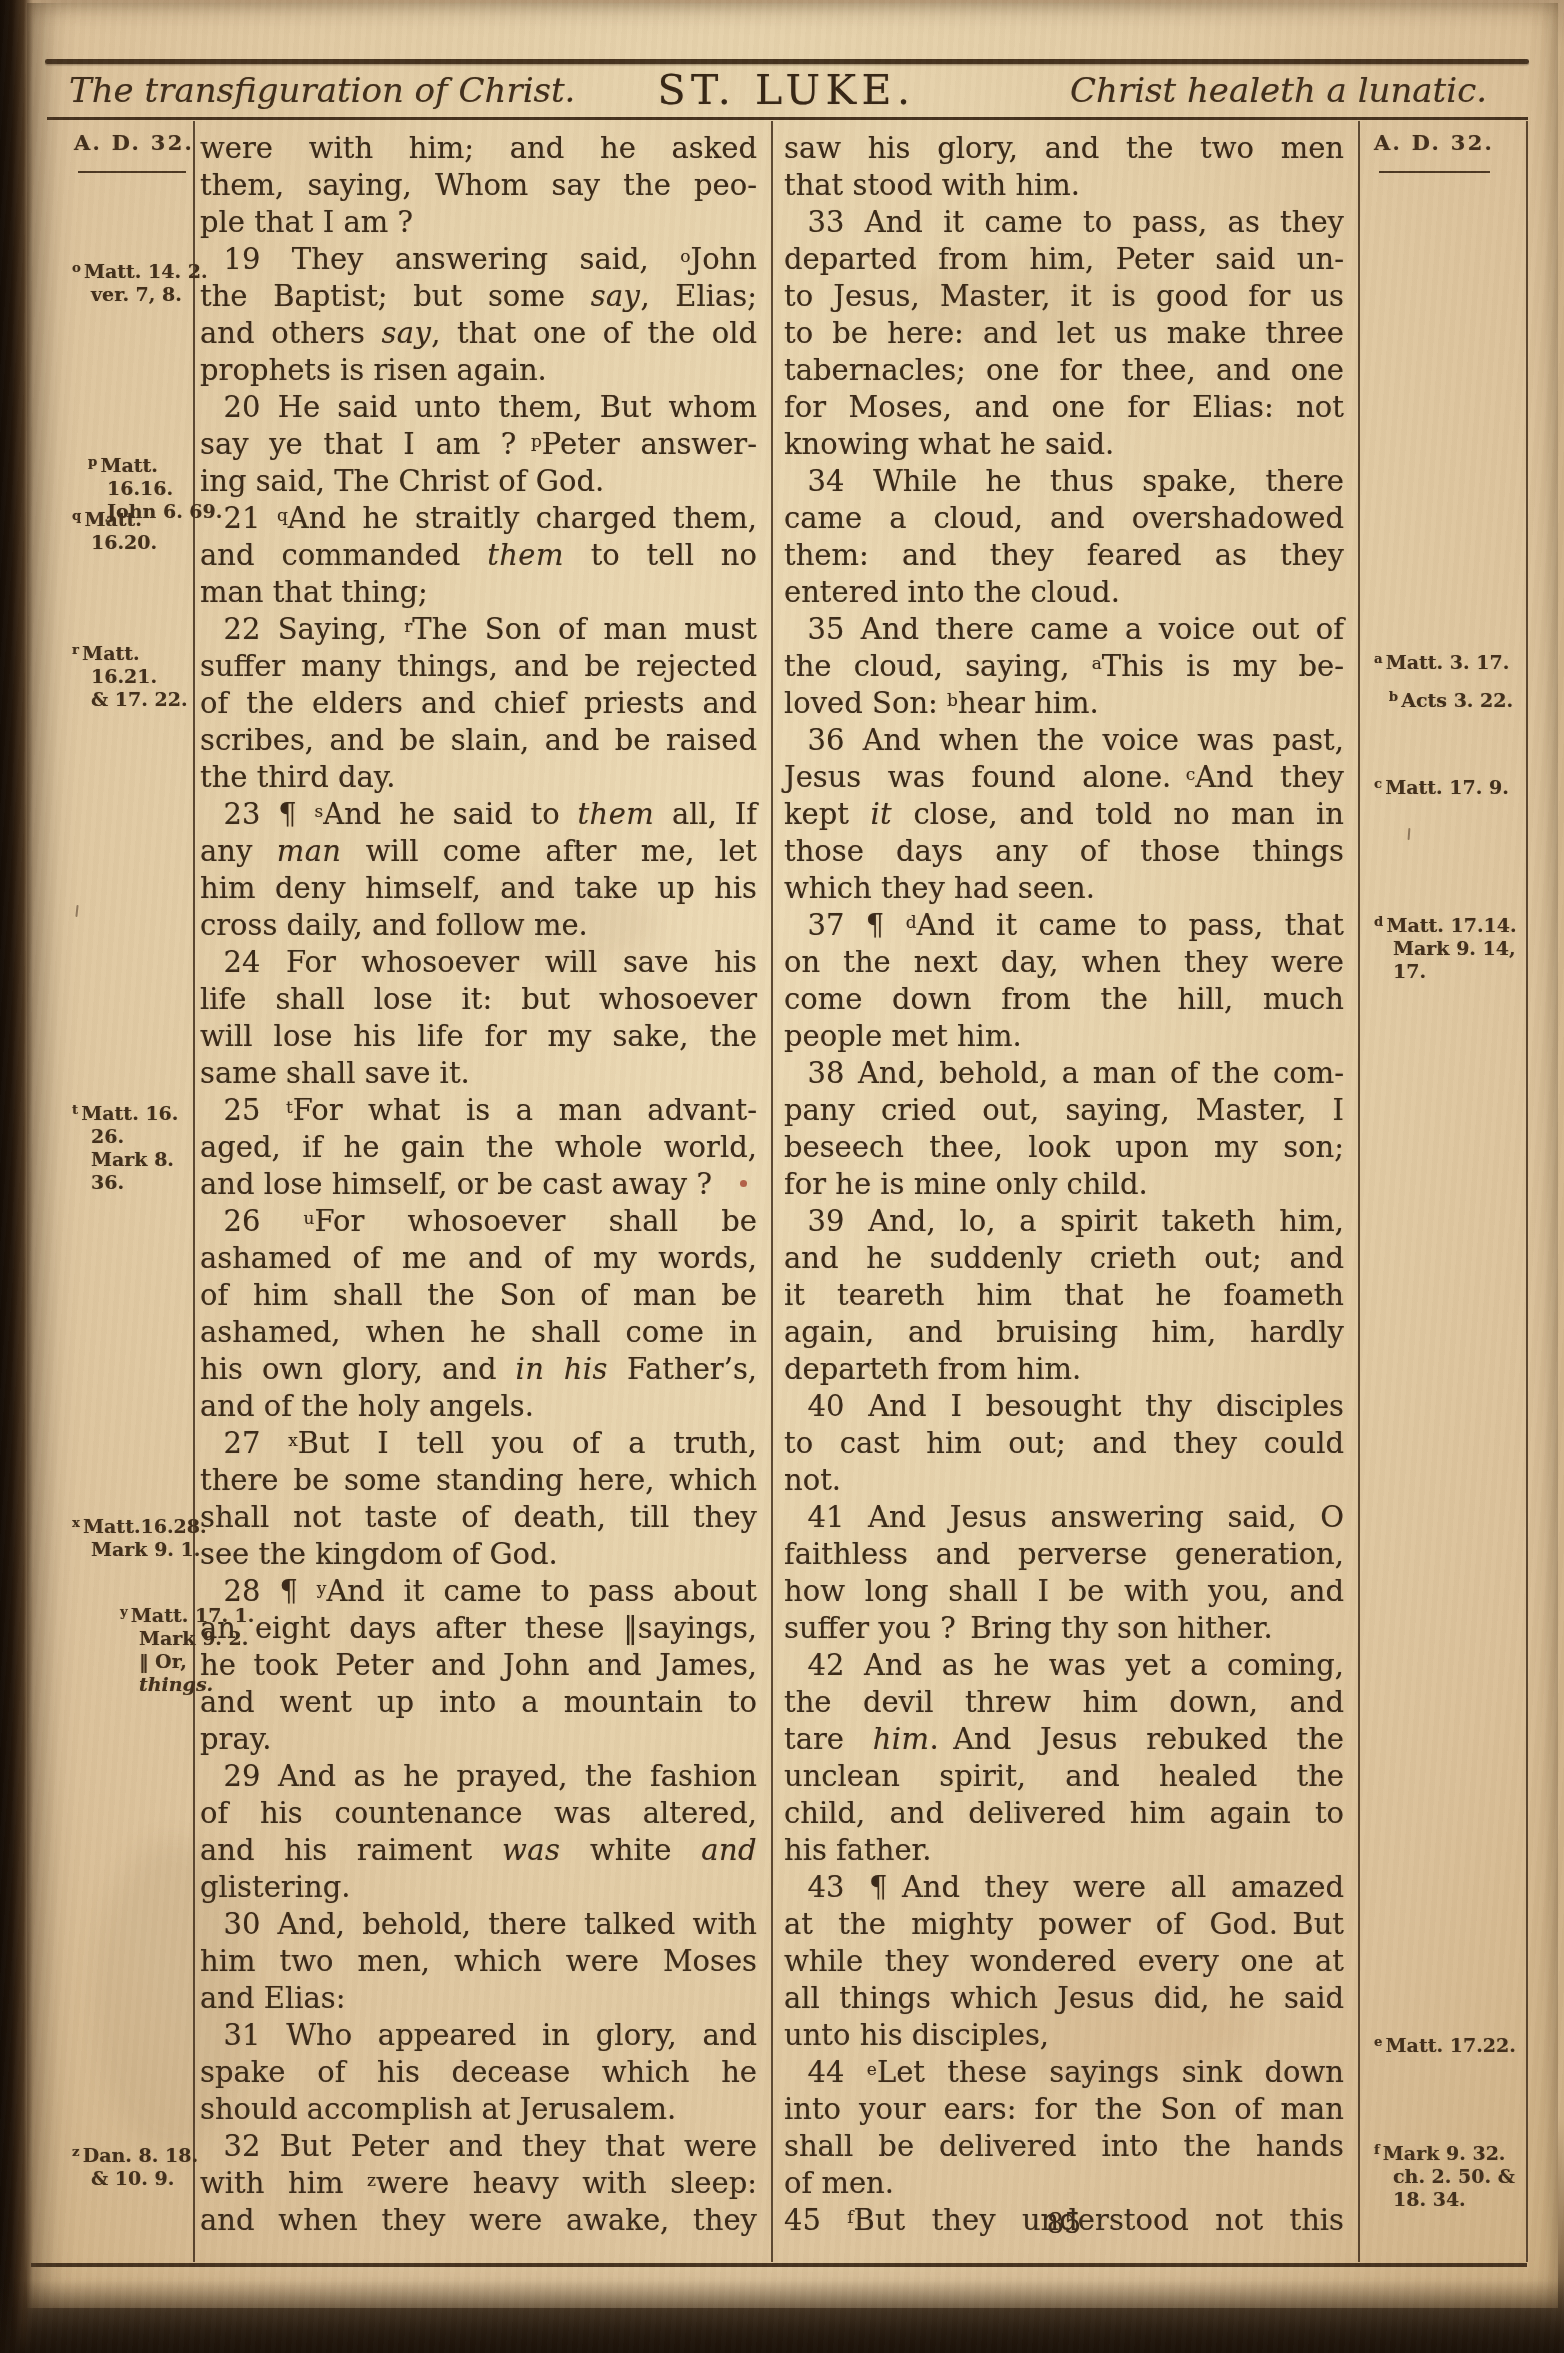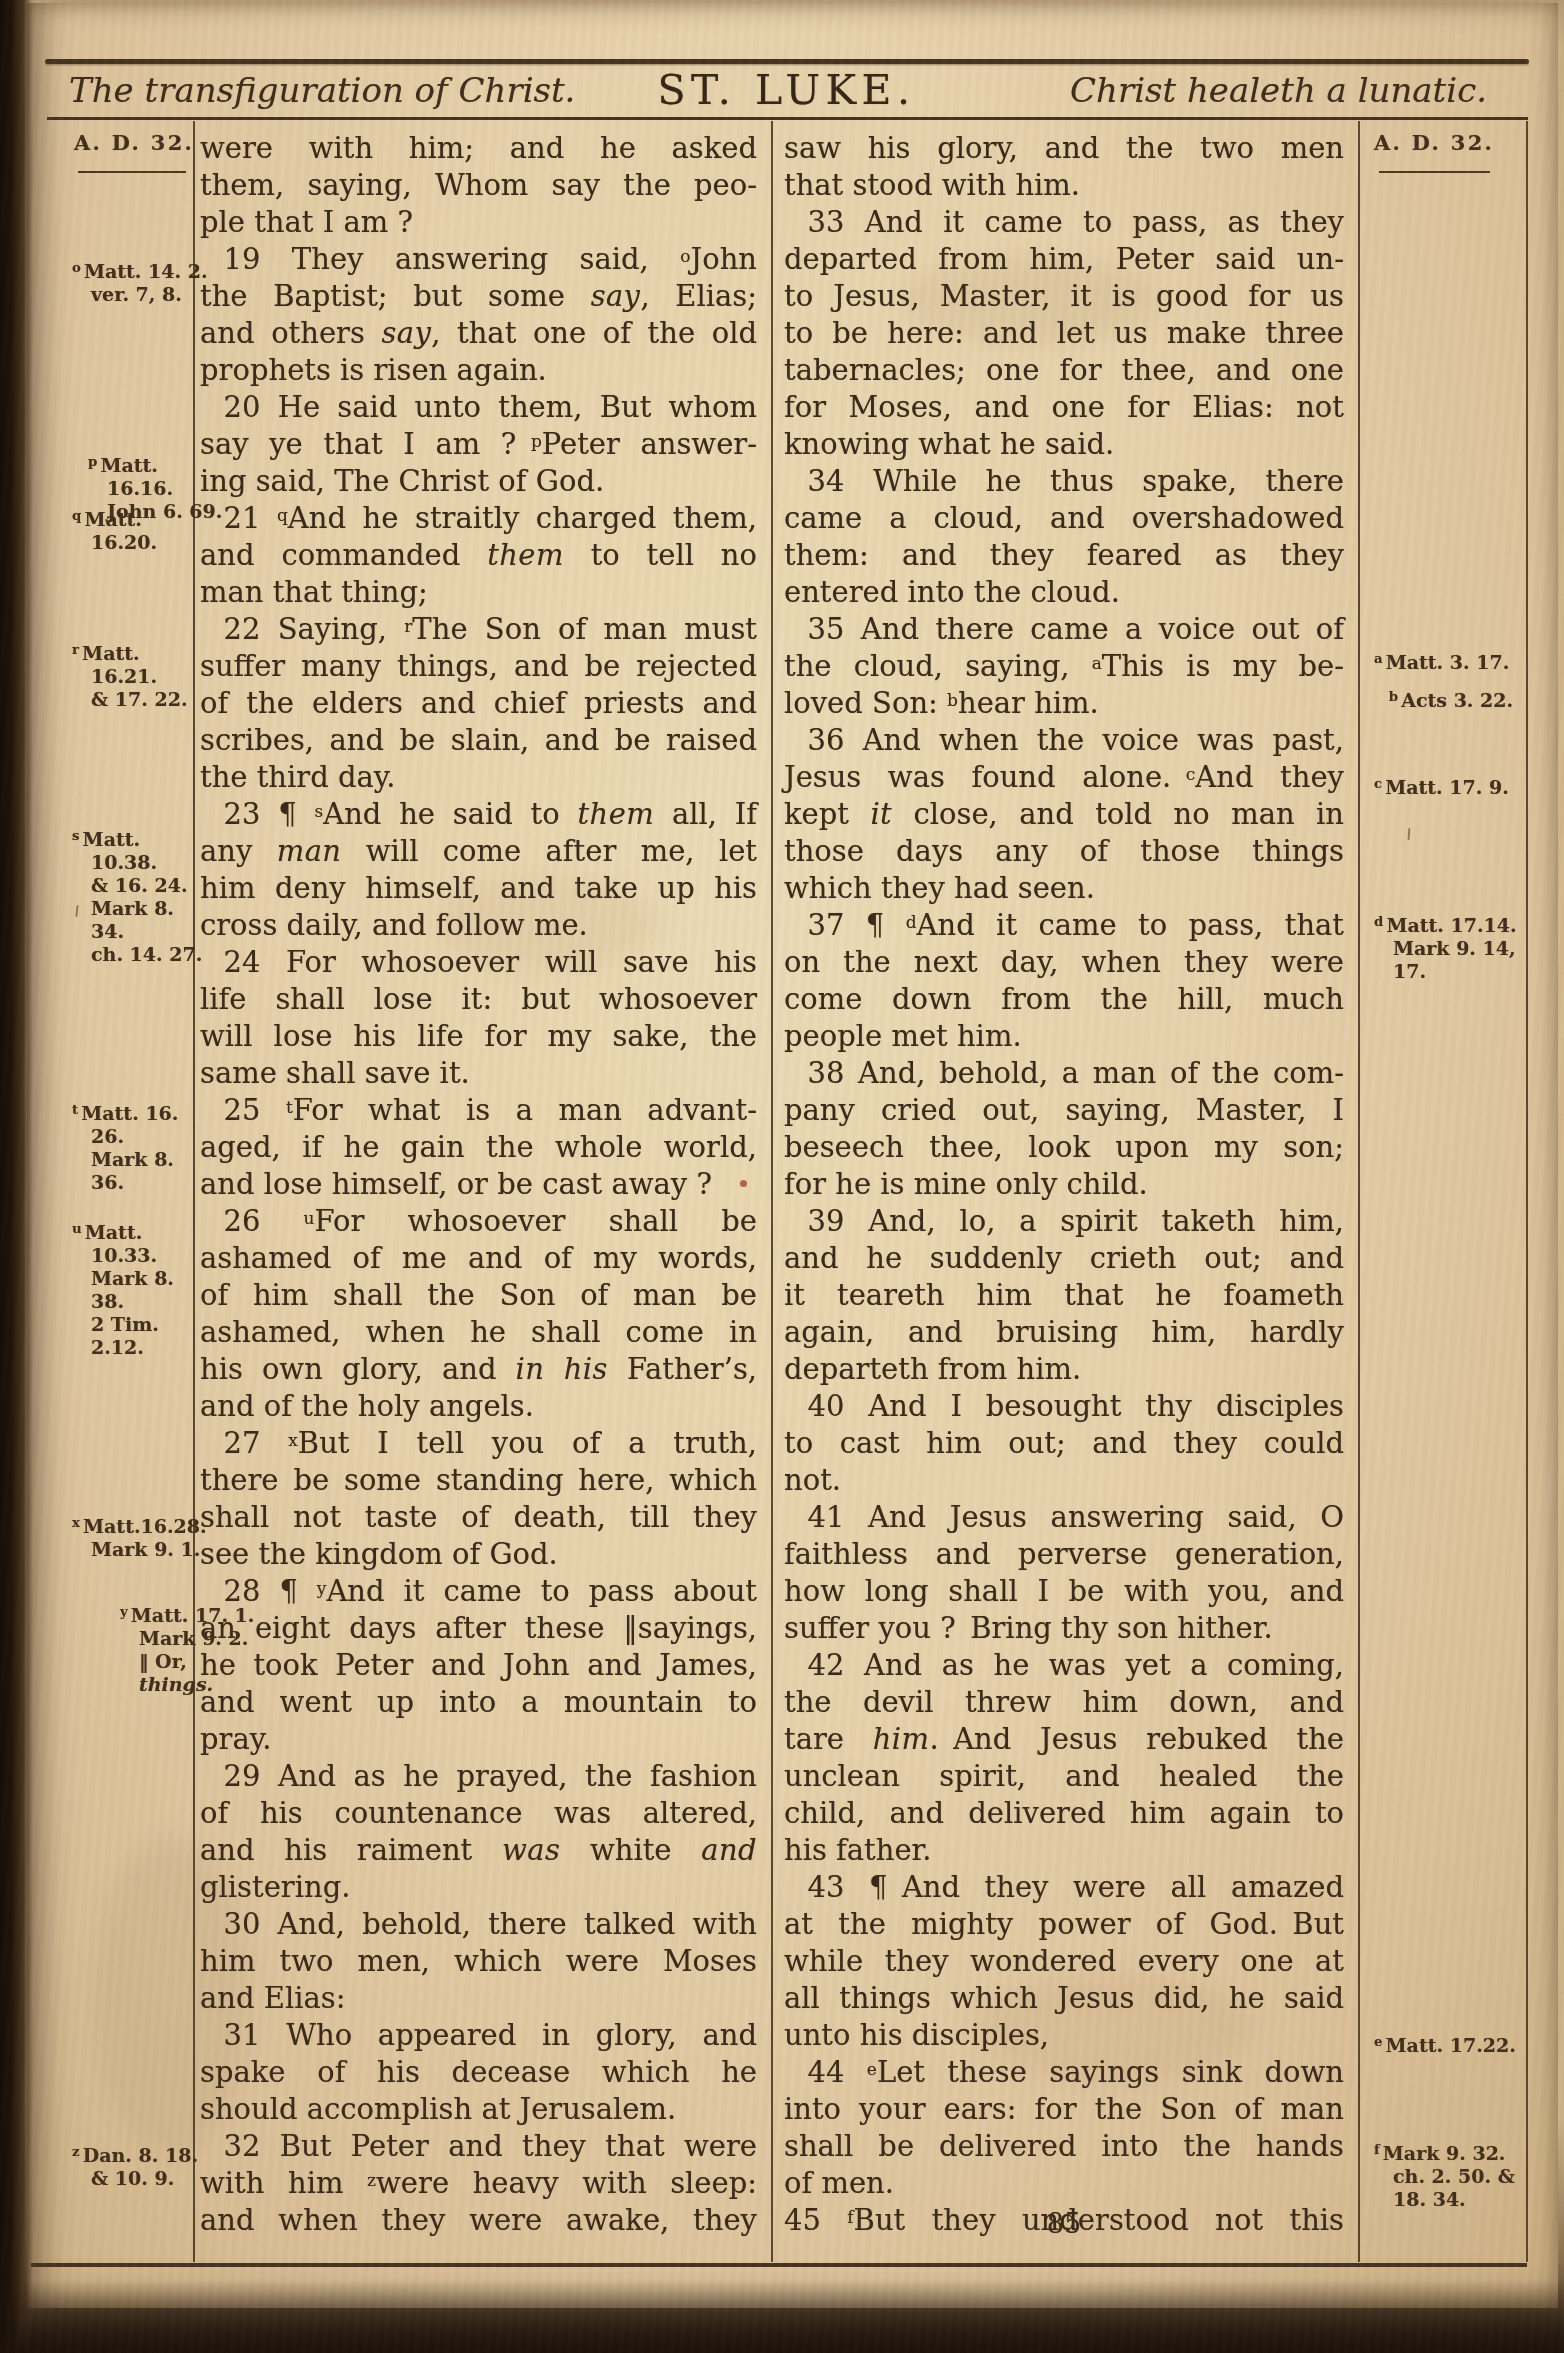--- a/index.html
+++ b/index.html
@@ -224,23 +224,21 @@
   <div class="tick t1"></div>
   <div class="tick t2"></div>
   <div class="speck-red"></div>
   <div class="spine"></div>
   <div class="bottom-shade"></div>
   <div class="grain"></div>
 <div class="ref" style="top: 260px; left: 72px; width: 119px;"><sup>o</sup>Matt. 14. 2.<br>ver. 7, 8.</div>
     <div class="ref" style="top: 454px; left: 72px; width: 119px; margin-left: 16px;"><sup>p</sup>Matt. 16.16.<br>John 6. 69.</div>
     <div class="ref" style="top: 508px; left: 72px; width: 119px;"><sup>q</sup>Matt. 16.20.</div>
     <div class="ref" style="top: 642px; left: 72px; width: 119px;"><sup>r</sup>Matt. 16.21.<br>&amp; 17. 22.</div>
-    <div class="ref" style="top: 828px; left: 72px; width: 119px;"><sup>s</sup>Matt. 10.38.<br>&amp; 16. 24.<br>Mark 8. 34.<br>ch. 14. 27.</div>
     <div class="ref" style="top: 1102px; left: 72px; width: 119px;"><sup>t</sup>Matt. 16. 26.<br>Mark 8. 36.</div>
-    <div class="ref" style="top: 1221px; left: 72px; width: 119px;"><sup>u</sup>Matt. 10.33.<br>Mark 8. 38.<br>2 Tim. 2.12.</div>
     <div class="ref" style="top: 1515px; left: 72px; width: 119px;"><sup>x</sup>Matt.16.28.<br>Mark 9. 1.</div>
     <div class="ref" style="top: 1604px; left: 72px; width: 119px; margin-left: 48px;"><sup>y</sup>Matt. 17. 1.<br>Mark 9. 2.<br>‖ Or, <i>things.</i></div>
     <div class="ref" style="top: 2144px; left: 72px; width: 119px;"><sup>z</sup>Dan. 8. 18.<br>&amp; 10. 9.</div>
     <div class="ref" style="top: 651px; left: 1374px; width: 135px;"><sup>a</sup>Matt. 3. 17.</div>
     <div class="ref" style="top: 689px; left: 1374px; width: 135px; text-align: center;"><sup>b</sup>Acts 3. 22.</div>
     <div class="ref" style="top: 776px; left: 1374px; width: 135px;"><sup>c</sup>Matt. 17. 9.</div>
     <div class="ref" style="top: 914px; left: 1374px; width: 135px;"><sup>d</sup>Matt. 17.14.<br>Mark 9. 14,<br>17.</div>
     <div class="ref" style="top: 2034px; left: 1374px; width: 135px;"><sup>e</sup>Matt. 17.22.</div>
     <div class="ref" style="top: 2142px; left: 1374px; width: 135px;"><sup>f</sup>Mark 9. 32.<br>ch. 2. 50. &amp;<br>18. 34.</div>
   </div>

